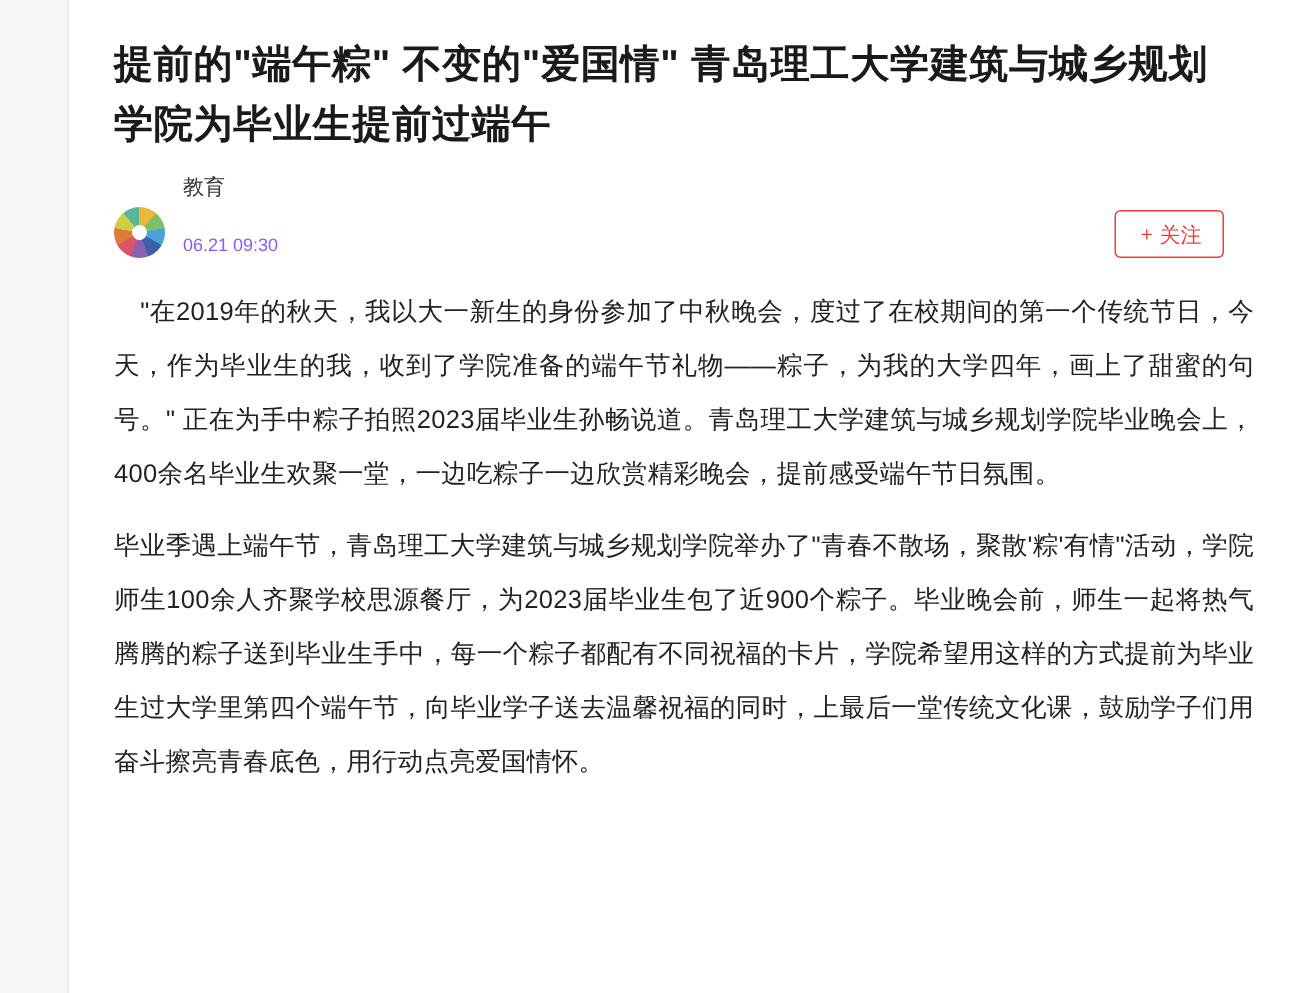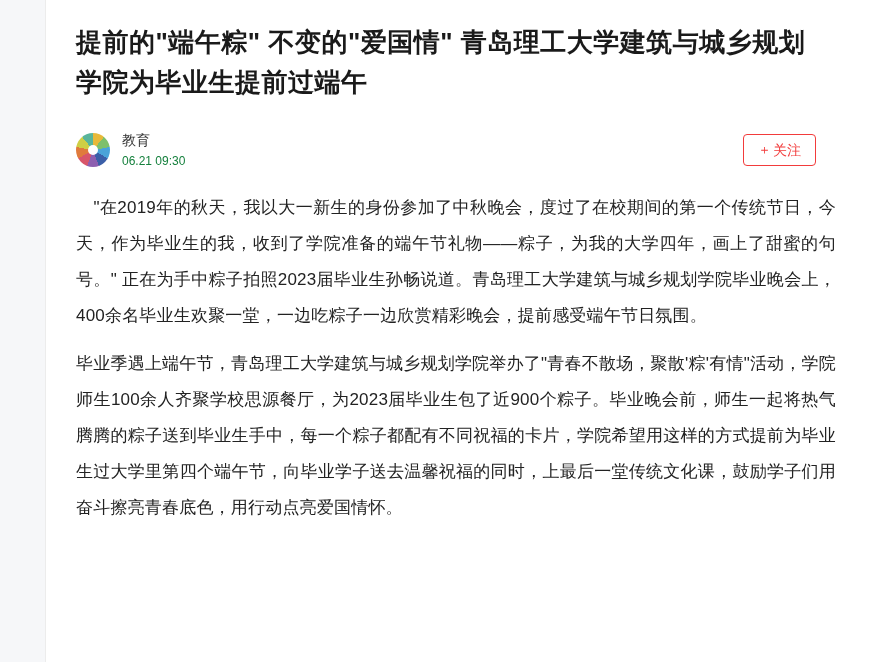--- a/index.html
+++ b/index.html
@@ -40,21 +40,21 @@
     font-size: 26px;
     line-height: 40px;
     font-weight: bold;
     color: #1a1a1a;
     letter-spacing: 0.5px;
     margin: 0 0 26px 0;
     max-width: 740px;
   }
   .meta-row {
     display: flex;
-    align-items: center;
+    align-items: flex-end;
     height: 44px;
     margin-bottom: 18px;
   }
   .avatar {
     width: 34px;
     height: 34px;
     border-radius: 50%;
     margin-right: 12px;
     flex: 0 0 auto;
     background:
@@ -88,23 +88,23 @@
     flex-direction: column;
     justify-content: center;
   }
   .source-name {
     font-size: 14px;
     color: #333333;
     line-height: 20px;
   }
   .timestamp {
     font-size: 12px;
-    color: #15803d;
+    color: #8b5cf6;
     line-height: 18px;
-    margin-top: 2px;
+    margin-top: 20px;
   }
   .follow-btn {
     margin-left: auto;
     margin-right: 20px;
     border: 1px solid #f23b3b;
     color: #f23b3b;
     background: #ffffff;
     border-radius: 4px;
     font-size: 14px;
     line-height: 18px;

